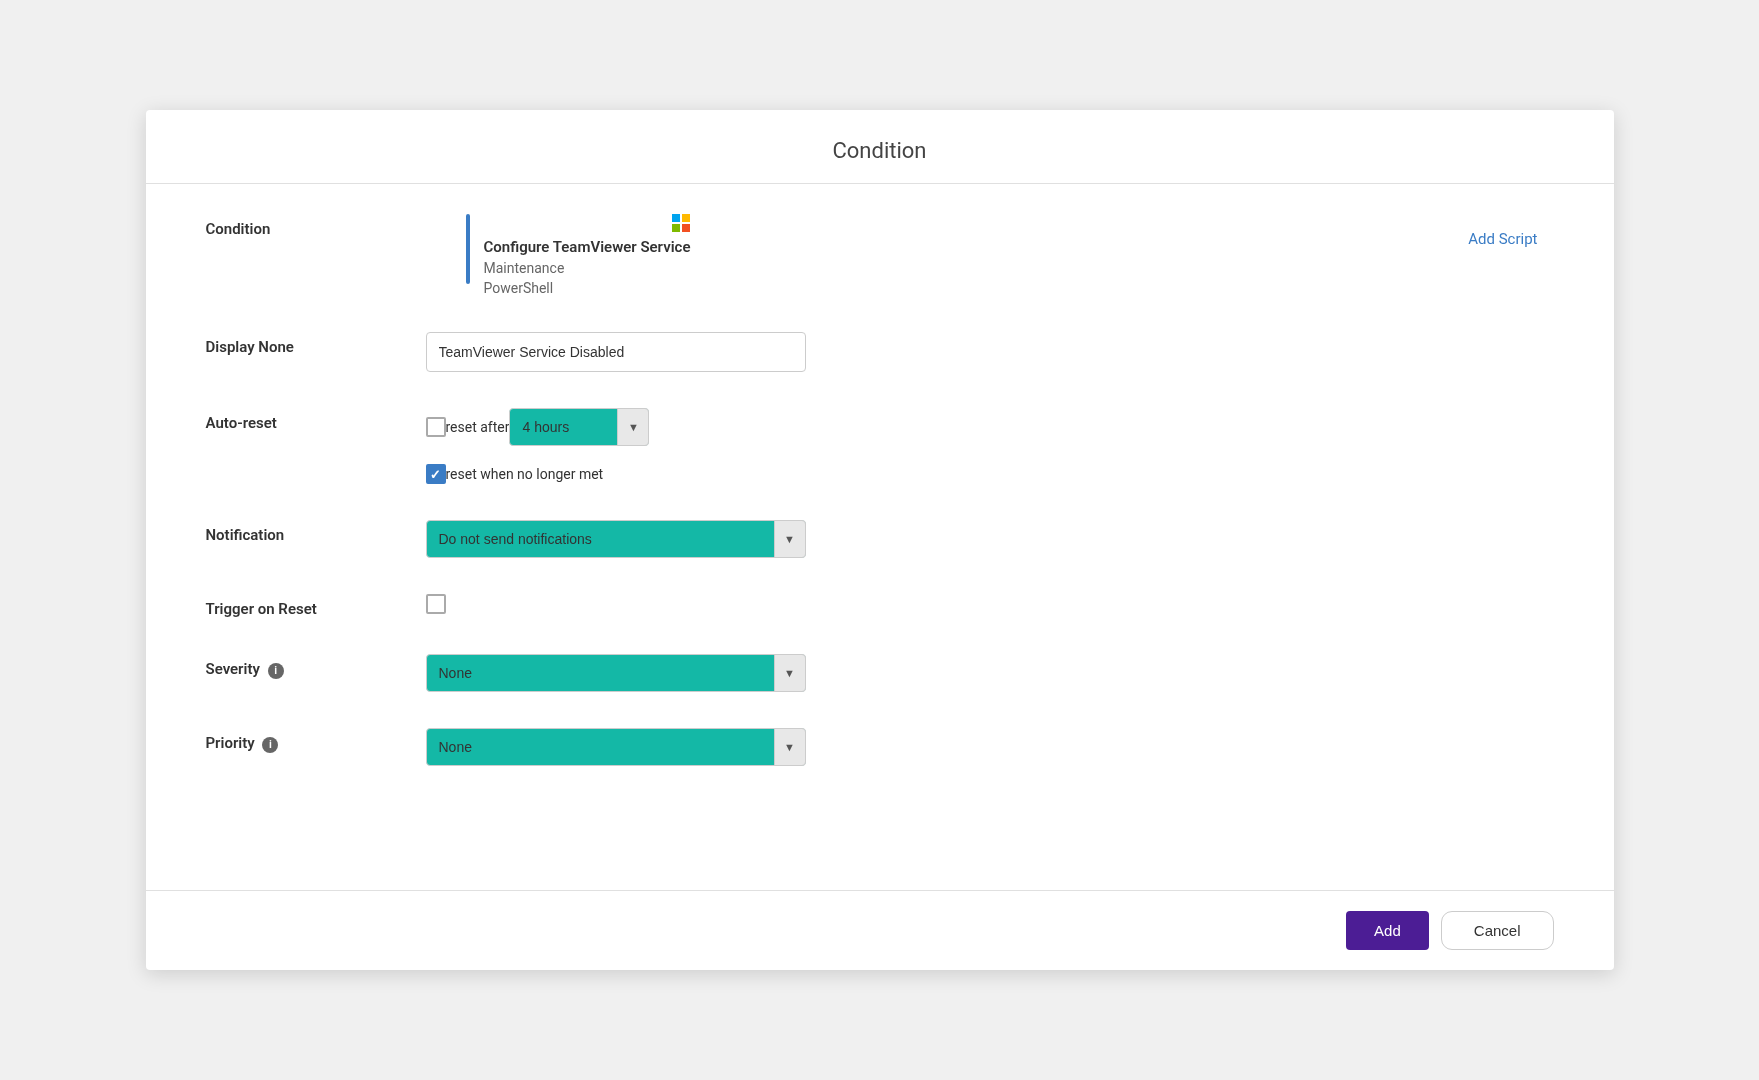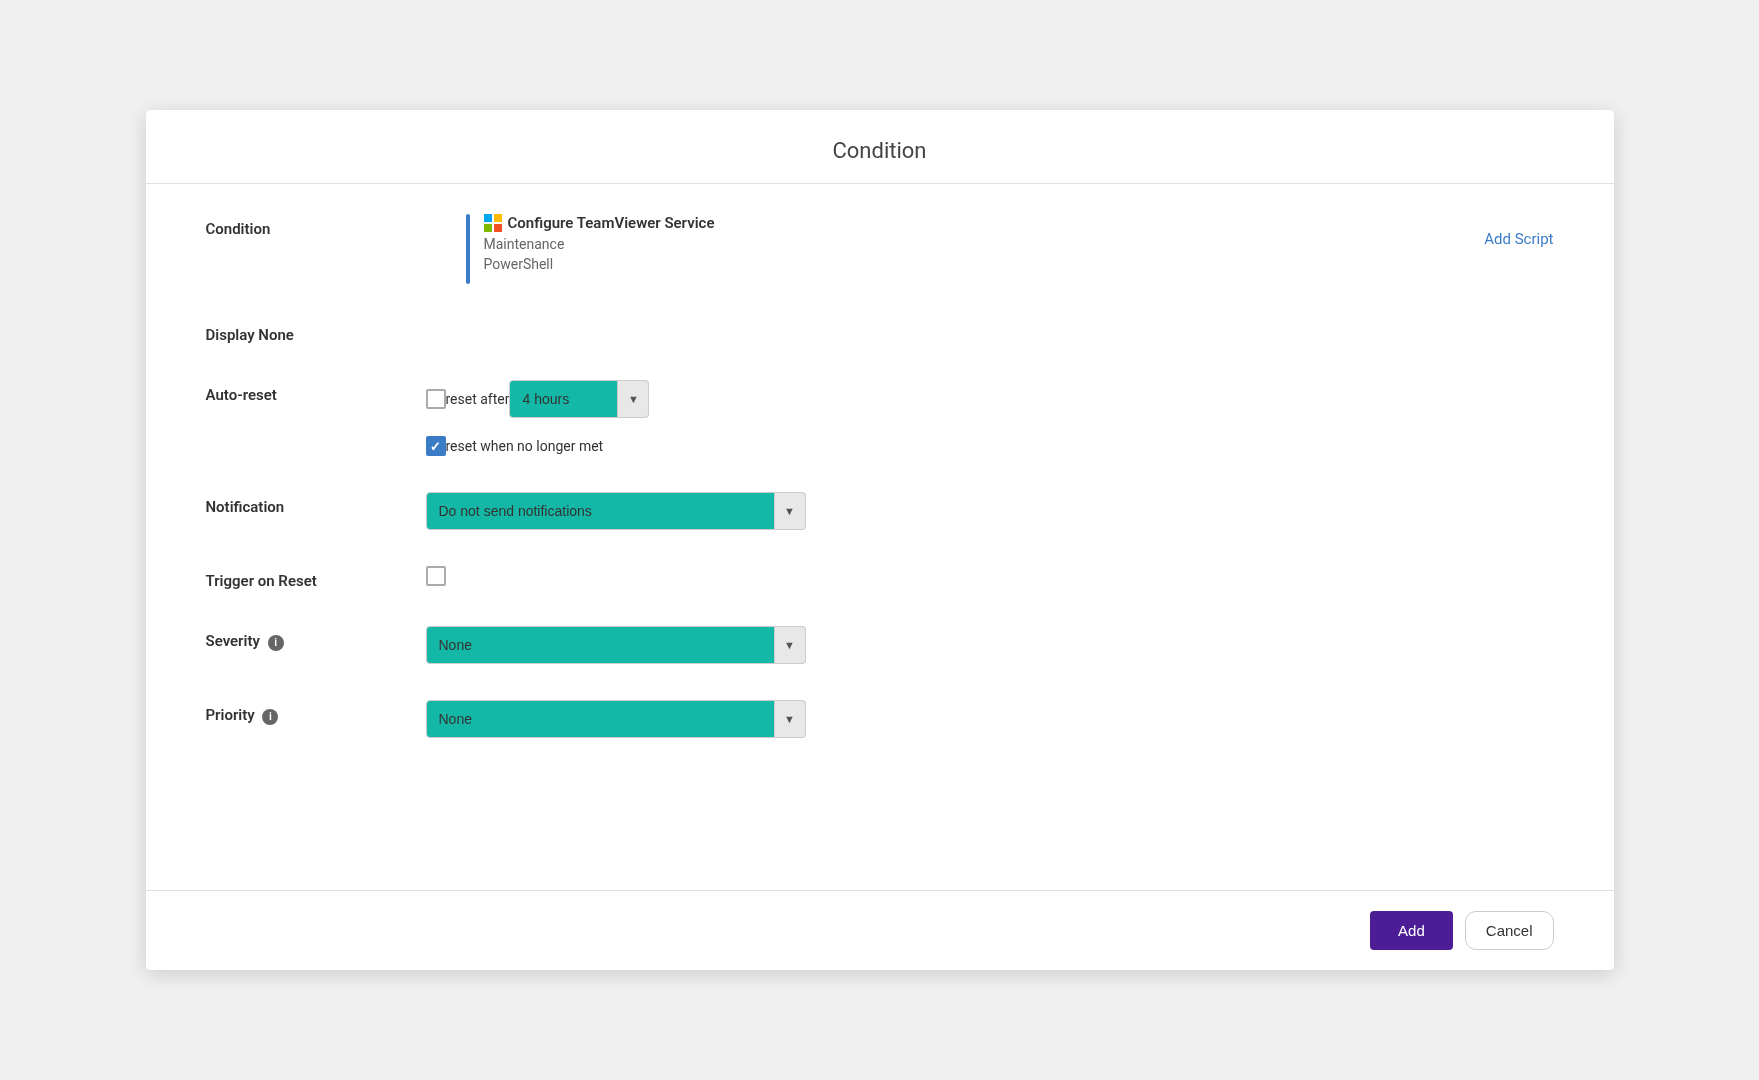--- a/index.html
+++ b/index.html
@@ -88,33 +88,34 @@
     .condition-side-content {
       display: flex;
       flex-direction: column;
     }
 
     .condition-side-title {
       font-size: 15px;
       font-weight: 600;
       color: #333;
       display: flex;
-      align-items: center;
+      align-items: flex-end;
       gap: 6px;
+      flex-direction: column;
     }
 
     .condition-side-sub {
       font-size: 14px;
       color: #666;
       margin-top: 4px;
     }
 
     .add-script-link {
       position: absolute;
-      right: 60px;
+      right: 76px;
       top: 120px;
       color: #3a7cc5;
       font-size: 15px;
       cursor: pointer;
       text-decoration: none;
     }
 
     .text-input {
       width: 380px;
       height: 40px;
@@ -250,21 +251,21 @@
       font-size: 15px;
       cursor: pointer;
       font-weight: 500;
     }
 
     .btn-cancel {
       background: #fff;
       color: #333;
       border: 1px solid #ccc;
       border-radius: 11px;
-      padding: 10px 20px;
+      padding: 10px 32px;
       font-size: 15px;
       cursor: pointer;
     }
 
     .form-row.condition-row {
       align-items: flex-start;
     }
   </style>
 </head>
 <body>
@@ -295,20 +296,23 @@
             <span>Configure TeamViewer Service</span>
           </div>
           <div class="condition-side-sub">Maintenance</div>
           <div class="condition-side-sub">PowerShell</div>
         </div>
       </div>
     </div>
 
     <div class="form-row">
       <div class="form-label">Display None</div>
+      <div class="form-control">
+        <input type="text" class="text-input" value="TeamViewer Service Disabled" style="">
+      </div>
     </div>
 
     <div class="form-row">
       <div class="form-label">Auto-reset</div>
       <div class="form-control">
         <div class="auto-reset-group">
 
           <div class="auto-reset-row">
             <div class="checkbox-custom"></div>
             <span class="reset-label">reset after</span>

